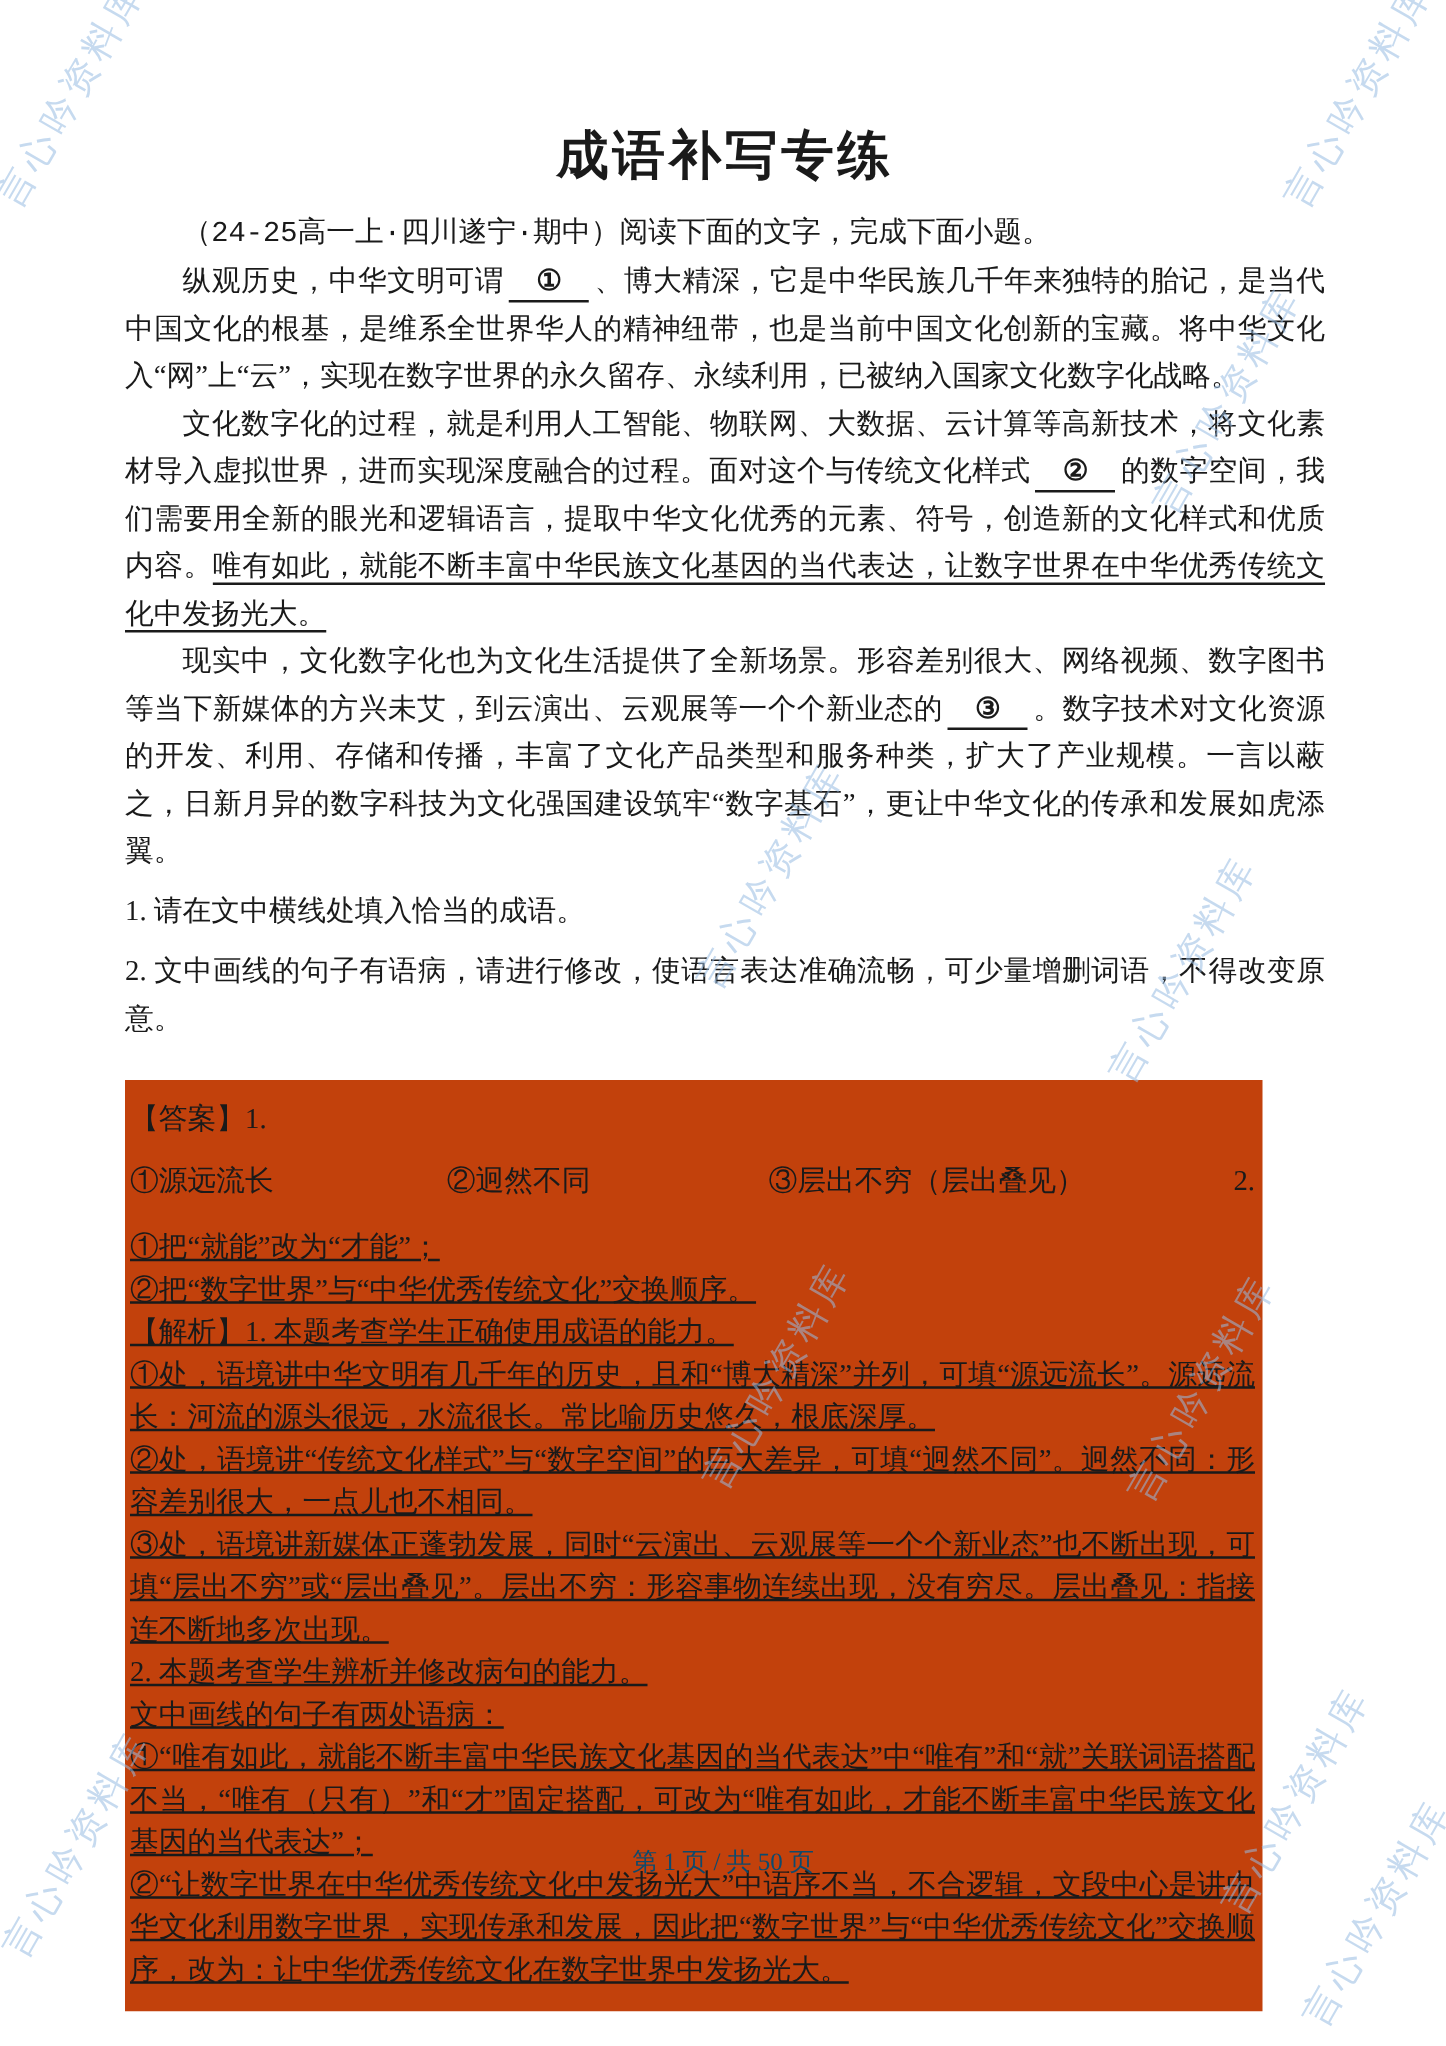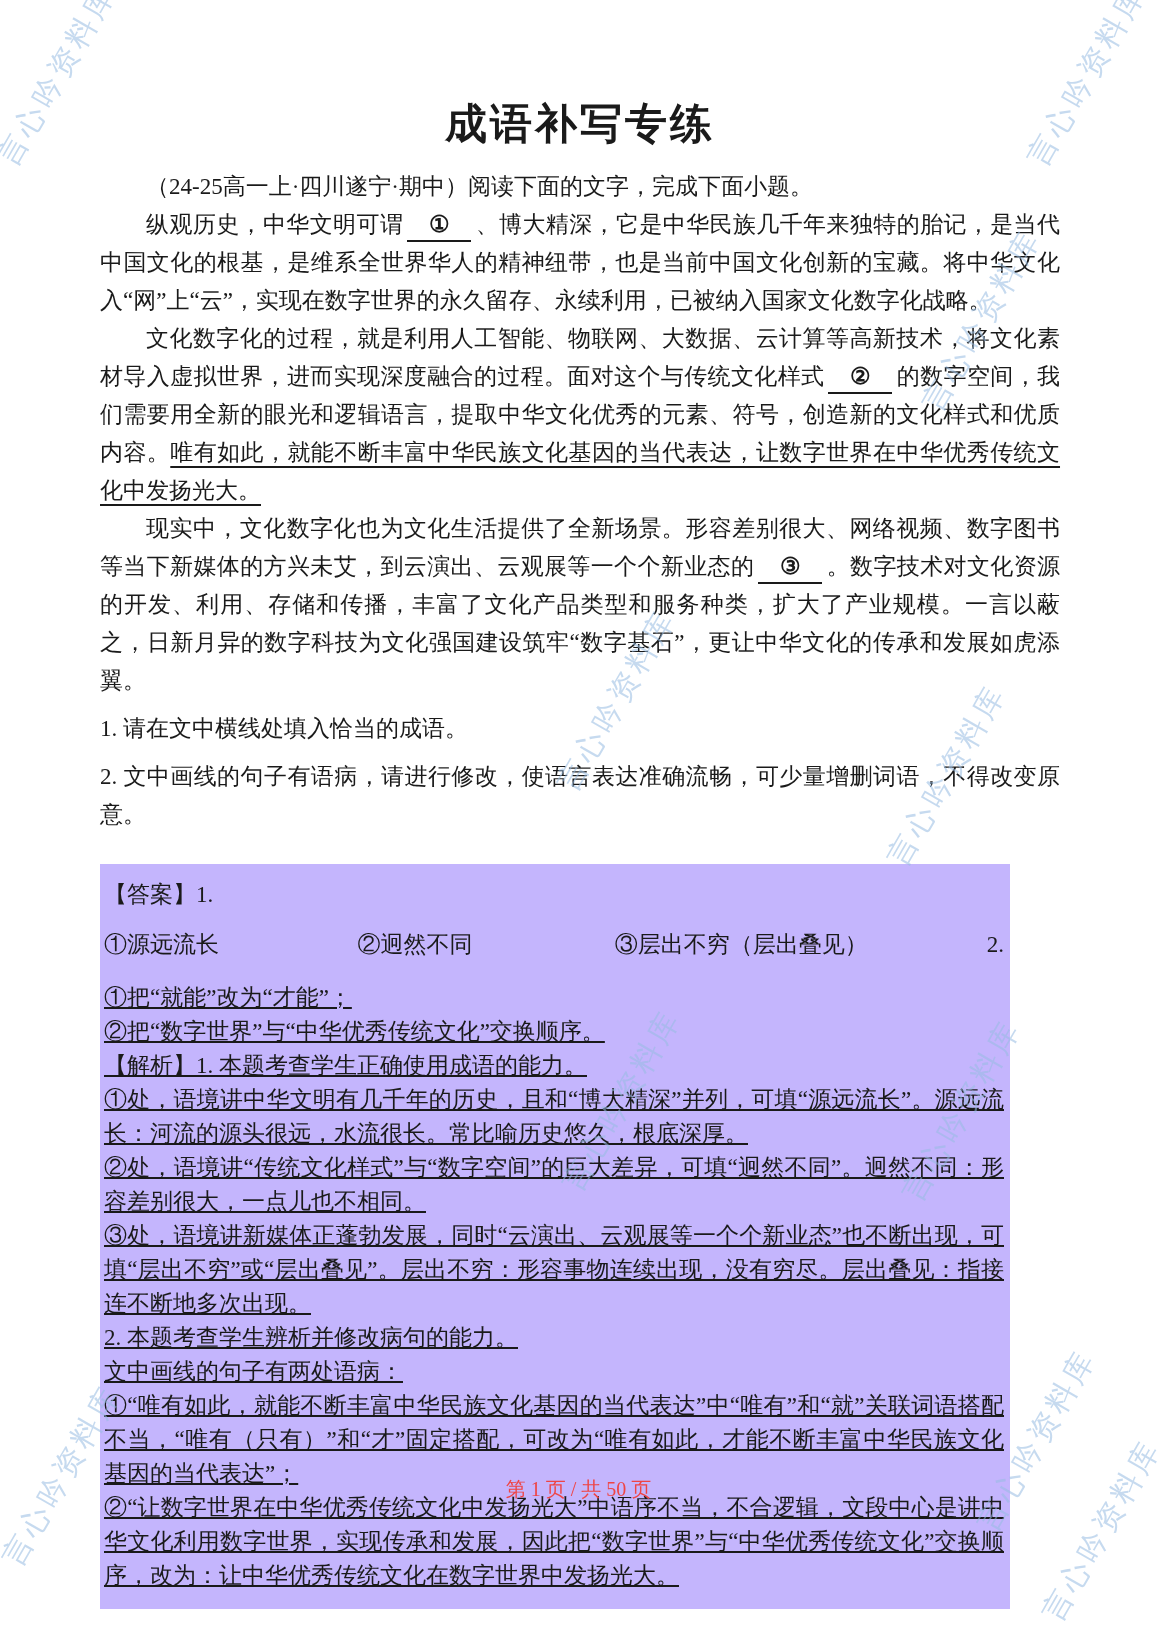--- a/index.html
+++ b/index.html
@@ -50,42 +50,42 @@
     font-family: Liberation Mono, monospace;
     letter-spacing: 3px;
     margin: 0 0 16px 0;
   }
   .intro, .para, .q {
     font-size: 23px;
     line-height: 38px;
     margin: 0;
     text-align: justify;
   }
-  .intro { text-indent: 2em; }
+  .intro { text-indent: 2em; font-family: Liberation Mono, monospace; }
   .para  { text-indent: 2em; }
   .q     { text-indent: 0; margin-top: 10px; }
   .blank {
     display: inline-block;
     min-width: 64px;
     text-align: center;
     text-indent: 0;
     border-bottom: 2px solid #1a1a1a;
     font-weight: bold;
     line-height: 30px;
     margin: 0 4px;
   }
   .underlined {
     text-decoration: underline;
     text-underline-offset: 6px;
     text-decoration-thickness: 2px;
   }
   .answer-block {
     margin-top: 30px;
     margin-right: 50px;
-    background: #c4b5fd;
+    background: #c2410c;
     padding: 14px 6px 16px 4px;
     font-size: 23px;
     line-height: 34px;
   }
   .ans-label { margin: 0 0 16px 0; }
   .idioms {
     display: flex;
     margin: 0 0 18px 0;
     align-items: baseline;
     gap: 24px;
@@ -100,21 +100,21 @@
     text-decoration: underline;
   }
   .footer {
     position: absolute;
     top: 1476px;
     left: 0;
     width: 100%;
     text-align: center;
     font-size: 20px;
     z-index: 2;
-    color: #ef4444;
+    color: #0c4a6e;
   }
 </style>
 </head>
 <body>
 
 <div class="page">
 
   <div class="wm wm1">言心吟资料库</div>
   <div class="wm wm2">言心吟资料库</div>
   <div class="wm wm3">言心吟资料库</div>

